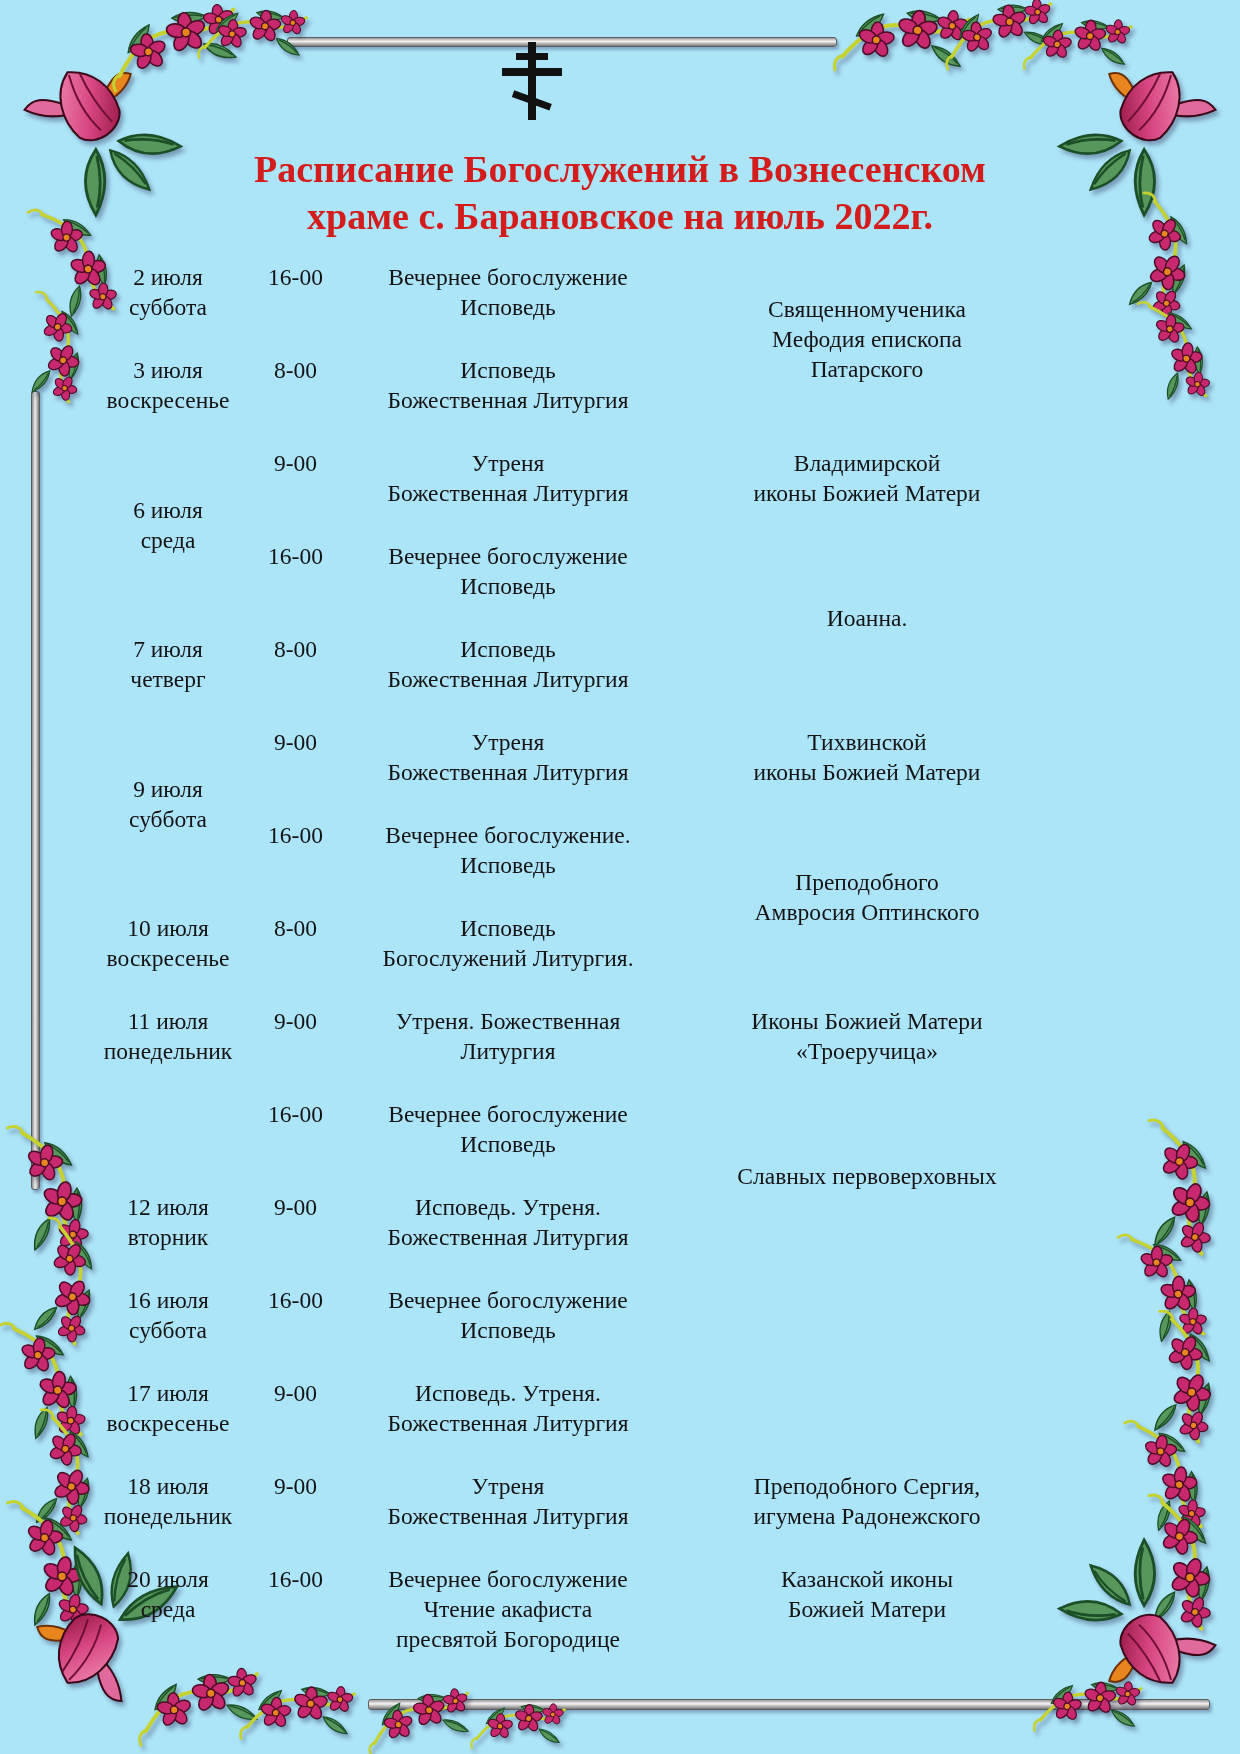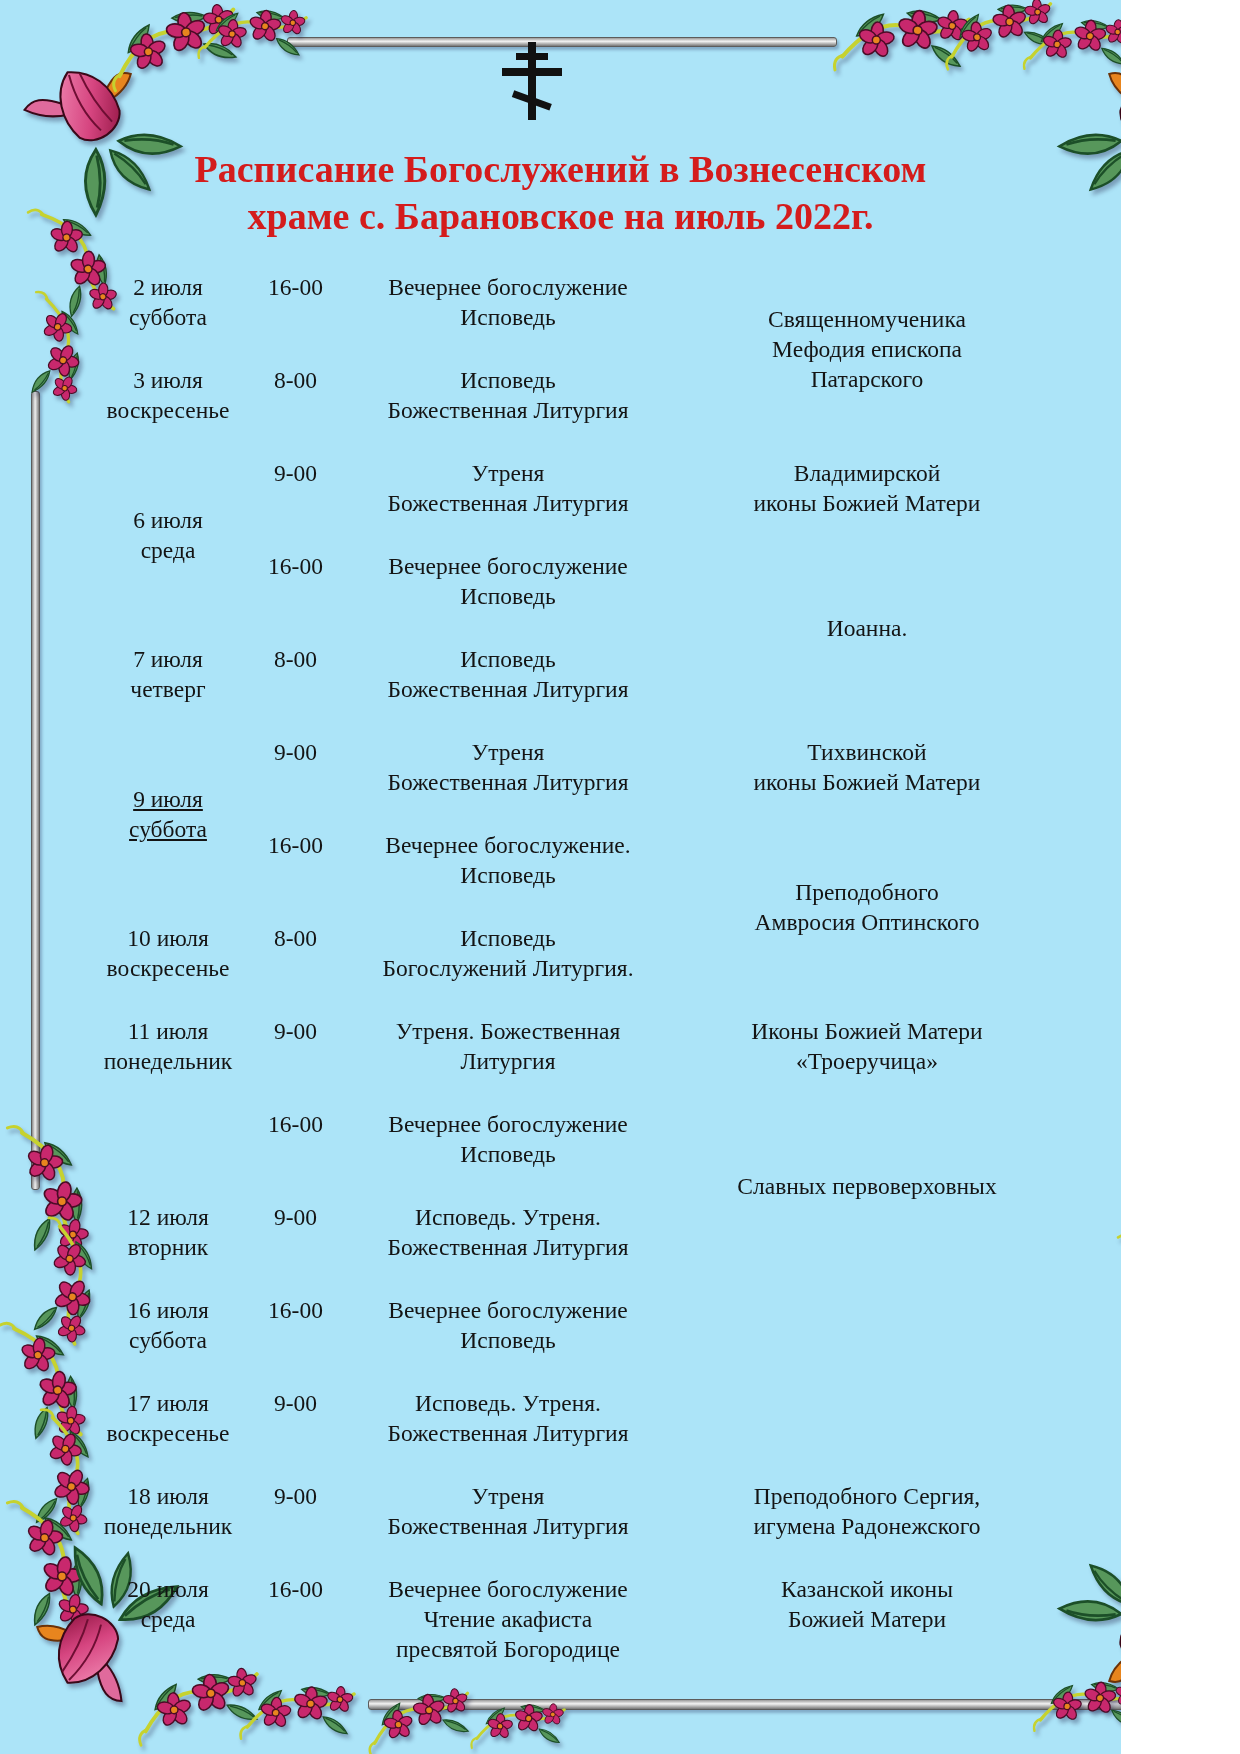--- a/index.html
+++ b/index.html
@@ -1,37 +1,37 @@
 <!DOCTYPE html>
 <html><head>
 <meta charset="utf-8">
 <style>
   html,body{margin:0;padding:0;}
   body{font-family:"Liberation Serif","DejaVu Serif",serif;}
-  .page{position:relative;width:1121px;height:1754px;overflow:hidden;background:#ace4f8;}
+  .page{position:relative;width:1240px;height:1754px;overflow:hidden;background:#ace4f8;}
 
   
   .border-svg{position:absolute;left:0;top:0;width:1240px;height:1754px;pointer-events:none;
               filter:drop-shadow(3px 4px 2px rgba(30,30,70,.35));}
 
   
   .bar{position:absolute;border:1px solid #5c5c5c;border-radius:3px;
        box-shadow:2px 3px 3px rgba(0,0,60,.25);}
   .bar.h{background:linear-gradient(180deg,#9a9a9a,#f2f2f2 42%,#767676);}
   .bar.v{background:linear-gradient(90deg,#8a8a8a,#efefef 45%,#7a7a7a);}
   .bar.top{left:287px;top:37px;width:548px;height:8px;}
   .bar.bottom{left:368px;top:1699px;width:840px;height:9px;}
   .bar.left{left:31px;top:391px;width:7px;height:797px;}
 
   .cross{position:absolute;left:500px;top:42px;width:64px;height:78px;}
 
   .title{position:absolute;left:60px;right:60px;top:146px;margin:0;
          text-align:center;font-size:38px;font-weight:bold;line-height:47px;}
 
-  .schedule{position:absolute;left:88px;top:272px;width:973px;
+  .schedule{position:absolute;left:88px;top:262px;width:973px;
             display:grid;grid-template-columns:160px 95px 330px 1fr;
             row-gap:33px;font-size:23.5px;line-height:30px;}
   .cell{text-align:center;align-self:start;}
   .cell div{white-space:nowrap;}
 </style>
 </head>
 <body>
 
 <div class="page" style="background: rgb(172, 228, 248);">
 
@@ -171,21 +171,21 @@
         <div>7 июля</div>
         <div>четверг</div>
       </div>
       <div class="cell time" style="grid-area: 5 / 2 / span 1;">
         <div>8-00</div>
       </div>
       <div class="cell service" style="grid-area: 5 / 3 / span 1;">
         <div>Исповедь</div>
         <div>Божественная Литургия</div>
       </div>
-      <div class="cell date" style="grid-area: 6 / 1 / span 2; align-self: center; text-decoration: underline;">
+      <div class="cell date" style="grid-area: 6 / 1 / span 2; align-self: center;">
         <div>9 июля</div>
         <div>суббота</div>
       </div>
       <div class="cell time" style="grid-area: 6 / 2 / span 1;">
         <div>9-00</div>
       </div>
       <div class="cell service" style="grid-area: 6 / 3 / span 1;">
         <div>Утреня</div>
         <div>Божественная Литургия</div>
       </div>

